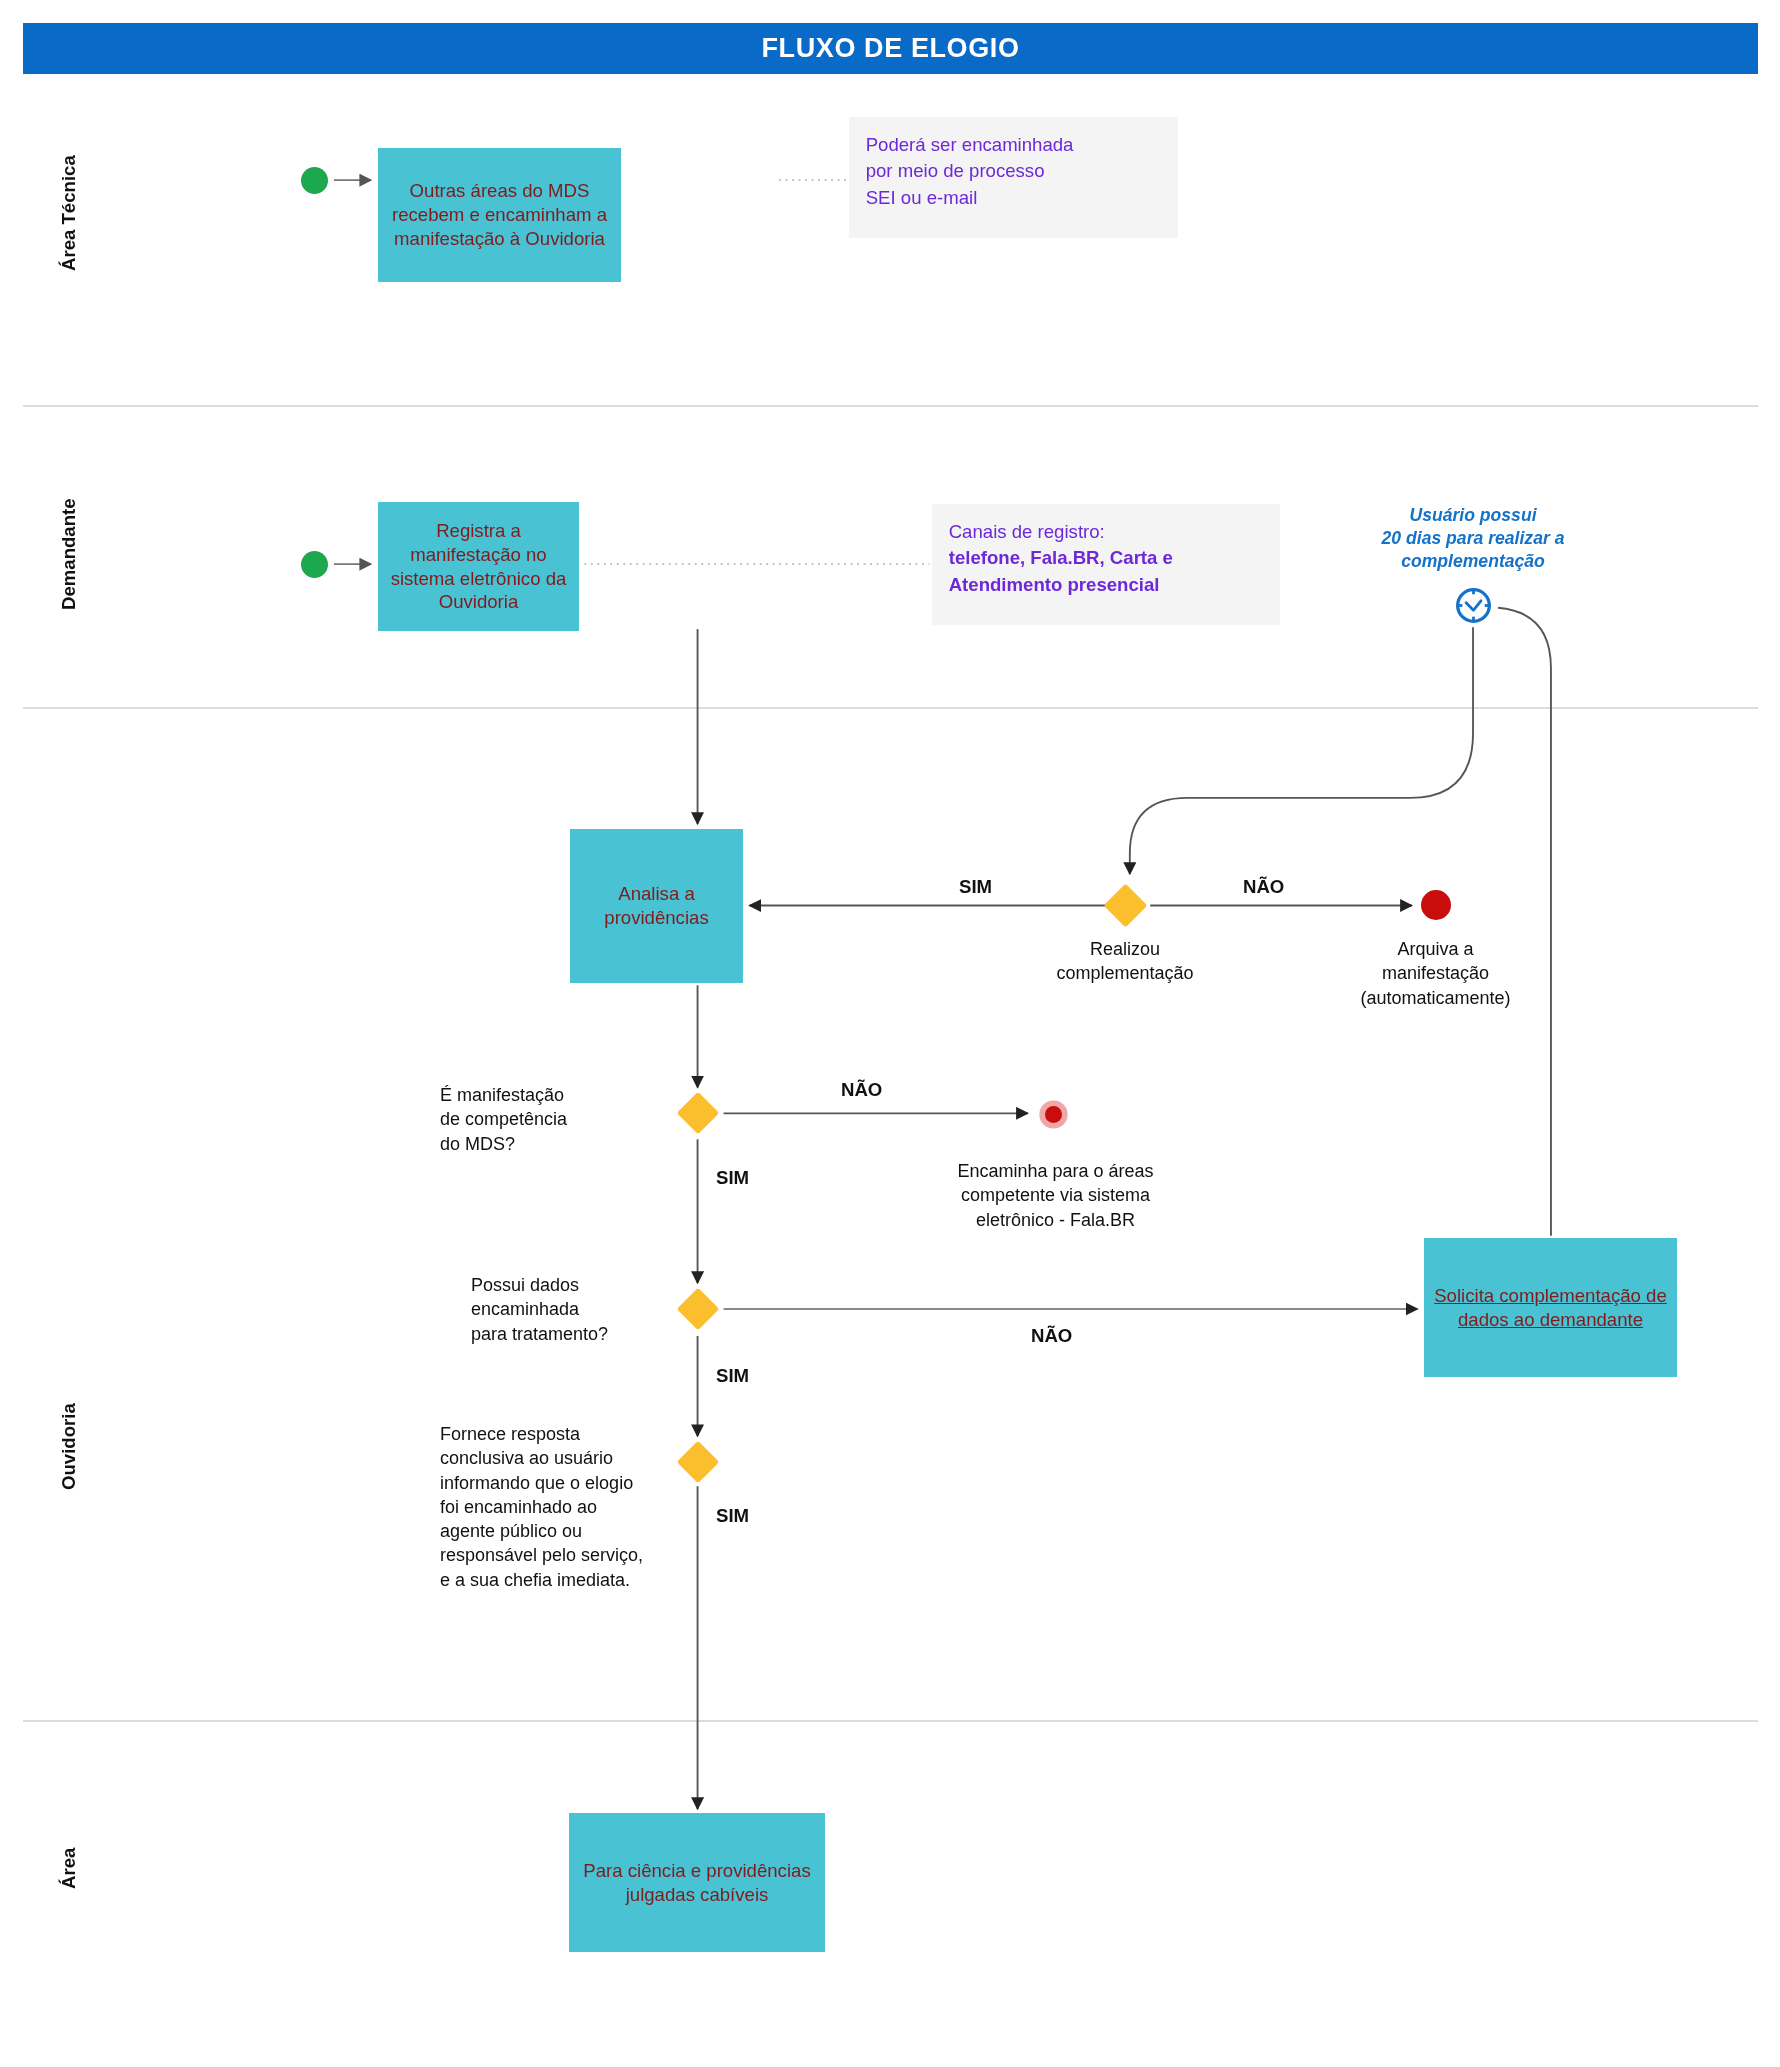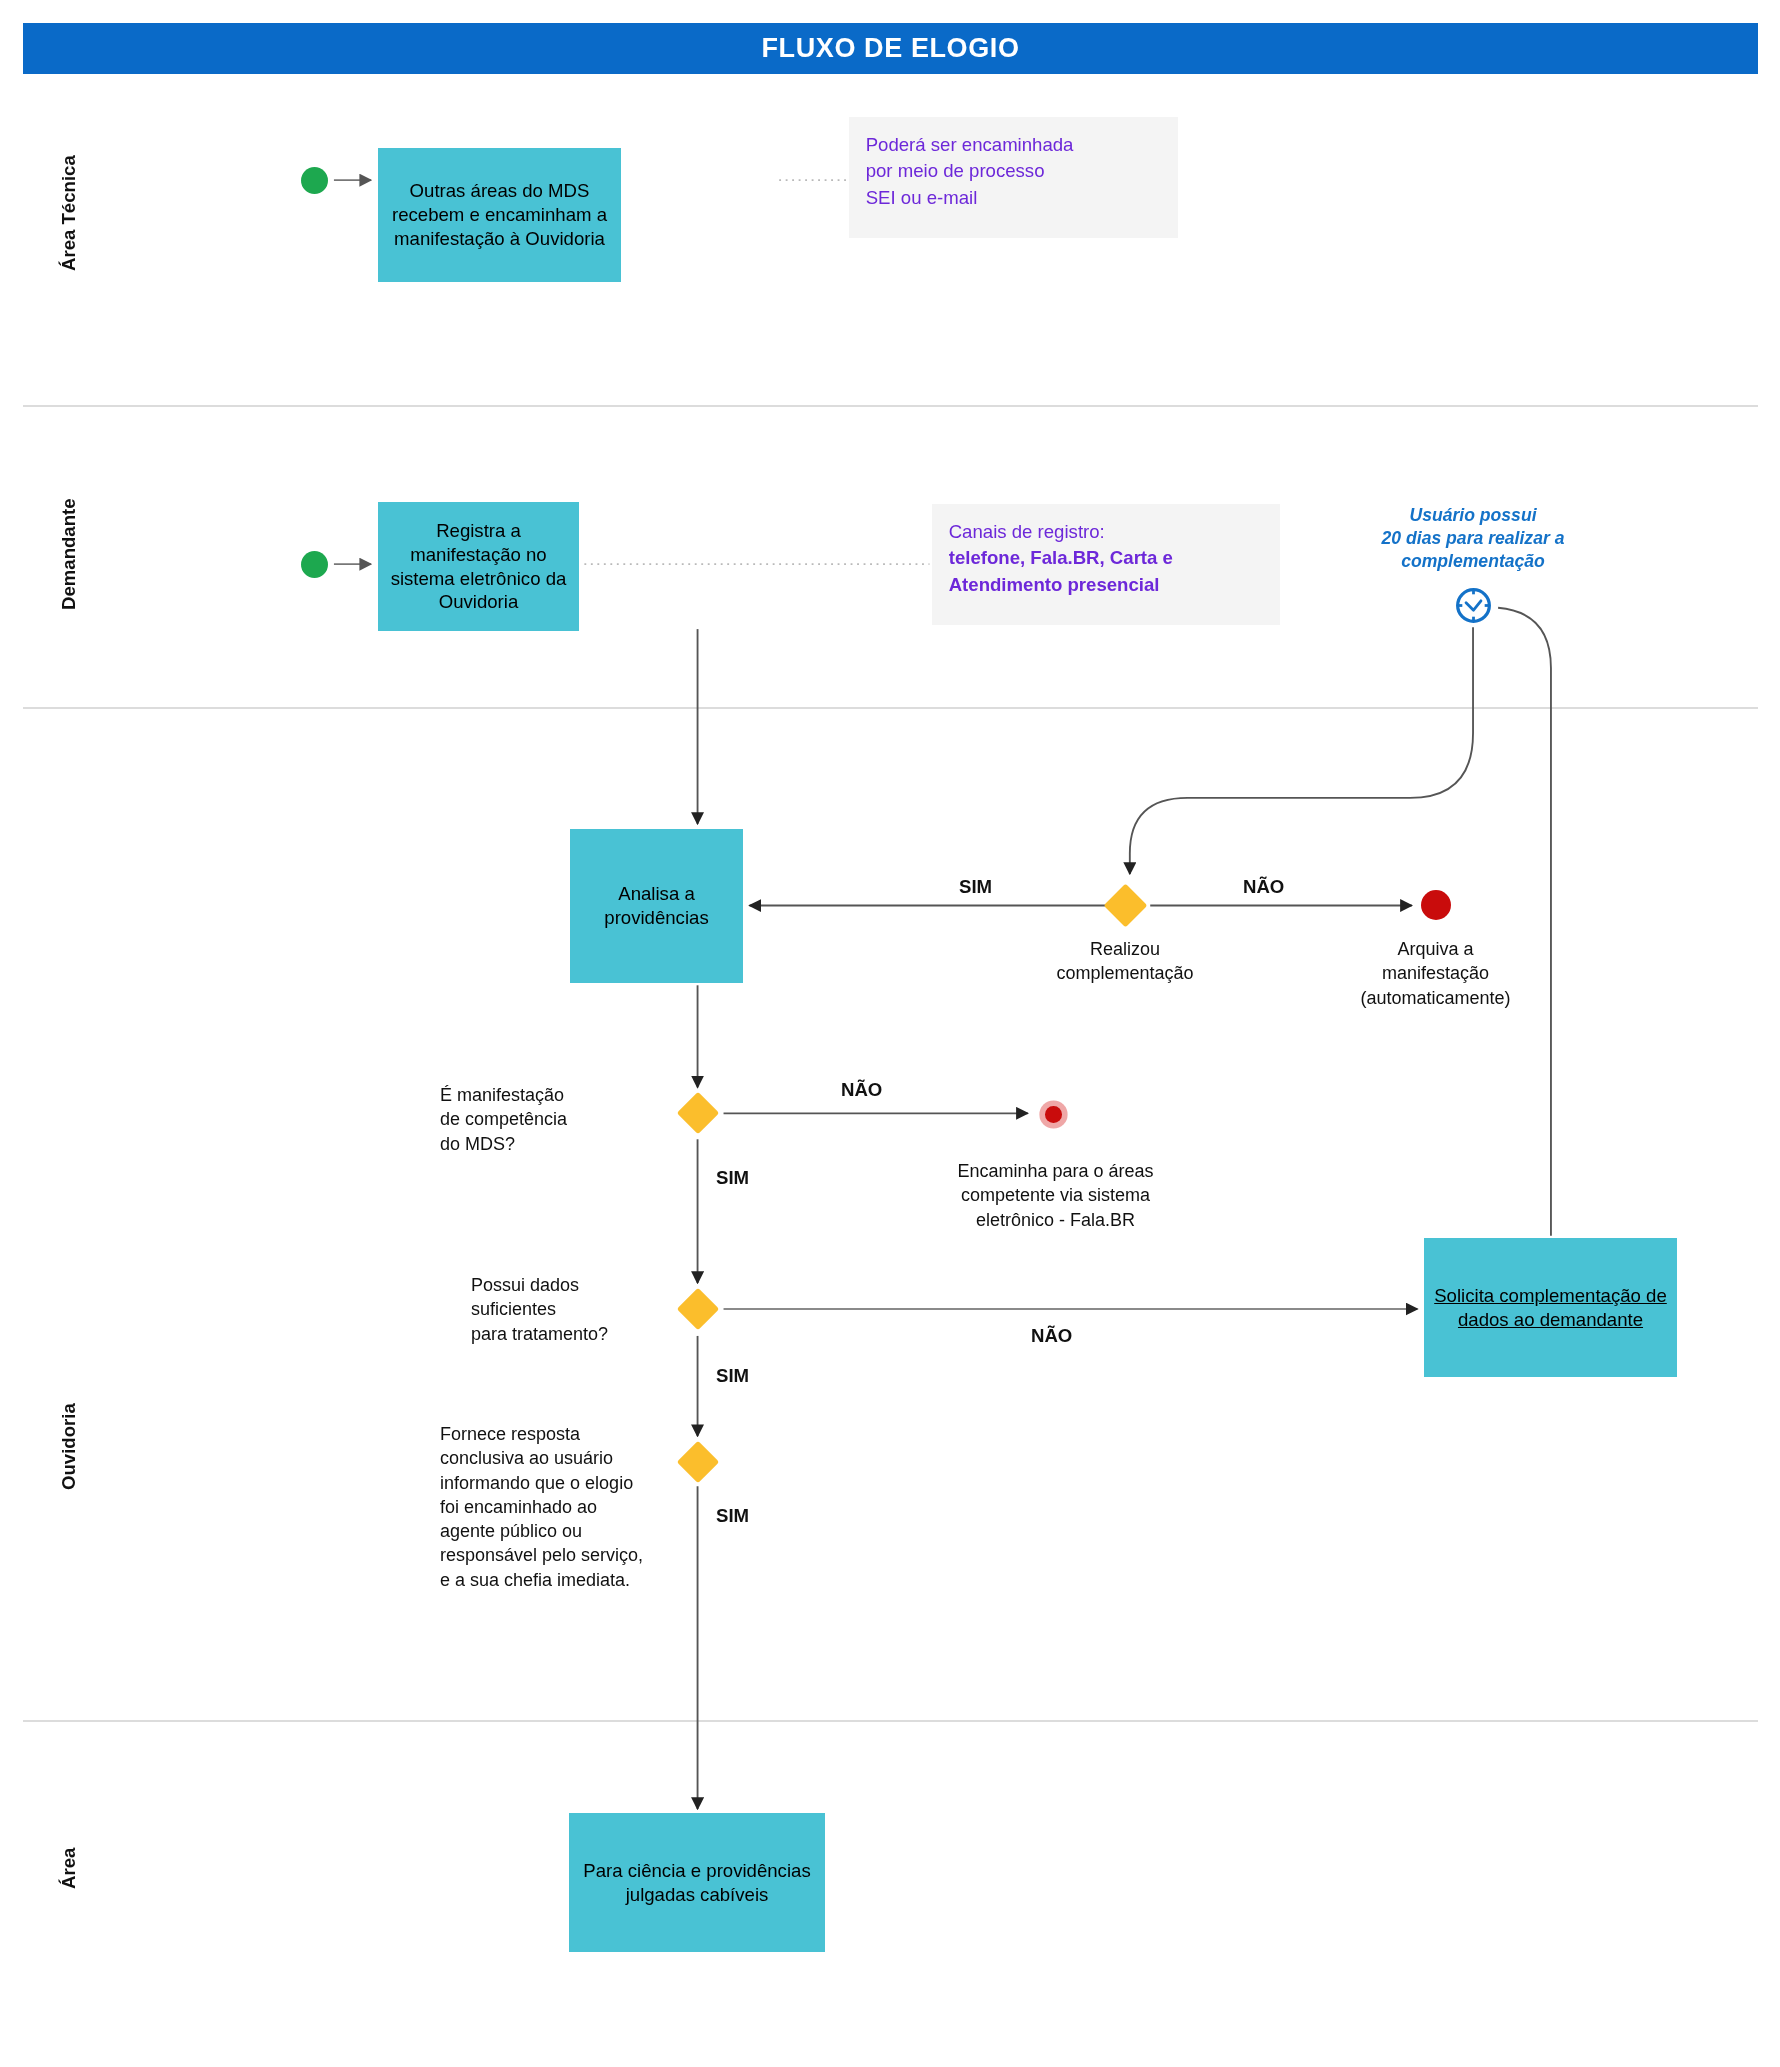--- a/index.html
+++ b/index.html
@@ -25,21 +25,21 @@
   
   .lane-label{
     position:absolute;
     writing-mode:vertical-rl;transform:rotate(180deg);
     font-size:18.6px;font-weight:bold;color:#111;
     text-align:center;white-space:nowrap;
   }
 
   
   .proc{
-    position:absolute;background:#49c2d4;color:#000000;
+    position:absolute;background:#49c2d4;color:#7f1d1d;
     display:flex;align-items:center;justify-content:flex-start;text-align:center;
     font-size:18.6px;line-height:1.28;padding:3.7px 7.4px;box-sizing:border-box;
   }
 
   
   .note{
     position:absolute;background:#f4f4f4;color:#6d28d9;
     font-size:18.6px;line-height:1.42;padding:15px 16.7px;box-sizing:border-box;
   }
 
@@ -196,21 +196,21 @@
   <div class="dot red-halo" style="left:1045px;top:1106px;width:16.7px;height:16.7px;"></div>
   <div class="txt center" style="left:907px;top:1159px;width:297px;">
     <div>Encaminha para o áreas</div>
     <div>competente via sistema</div>
     <div>eletrônico - Fala.BR</div>
   </div>
 
   <div class="diamond" style="left:683px;top:1294px;width:30px;height:30px;"></div>
   <div class="txt" style="left:471px;top:1273px;width:199px;">
     <div>Possui dados</div>
-    <div>suficientes</div>
+    <div>encaminhada</div>
     <div>para tratamento?</div>
   </div>
   <div class="lbl" style="left:1031px;top:1325px;">NÃO</div>
   <div class="lbl" style="left:716px;top:1365px;">SIM</div>
 
   <div class="proc" style="left:1424px;top:1238px;width:253px;height:139px;text-decoration:underline;">
     <span>Solicita complementação de dados ao demandante</span>
   </div>
 
   <div class="diamond" style="left:683px;top:1447px;width:30px;height:30px;"></div>

